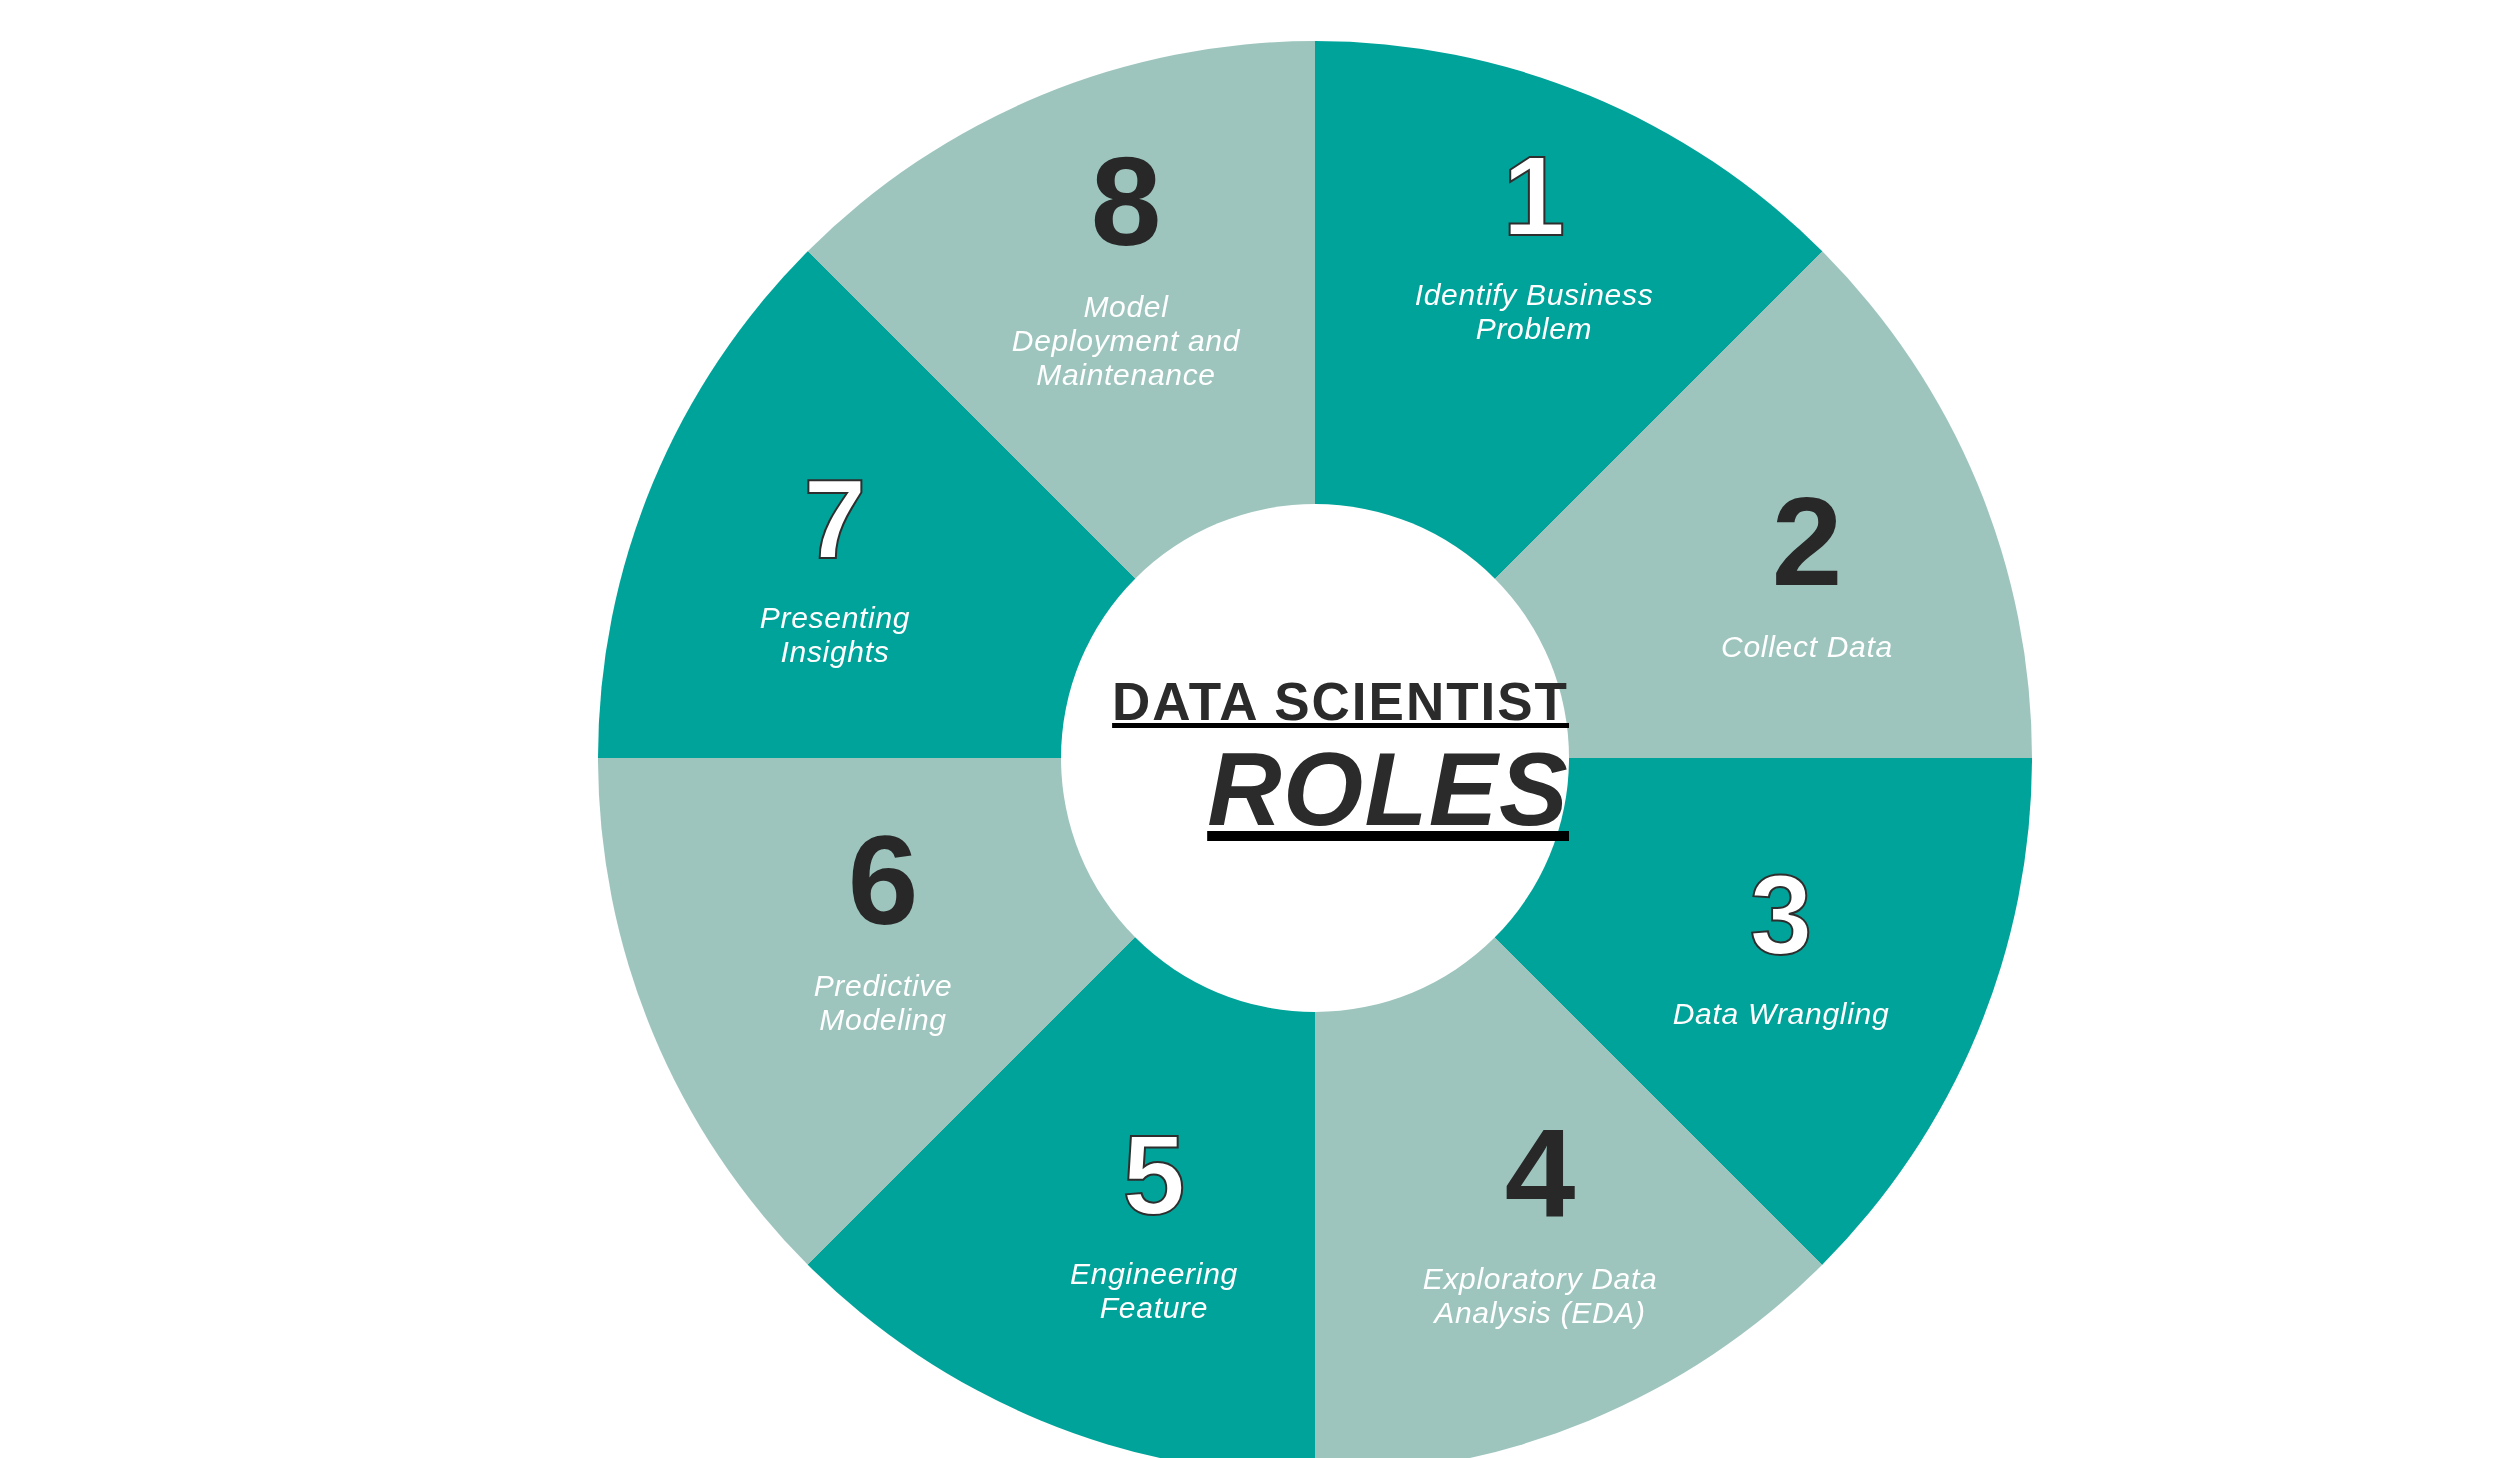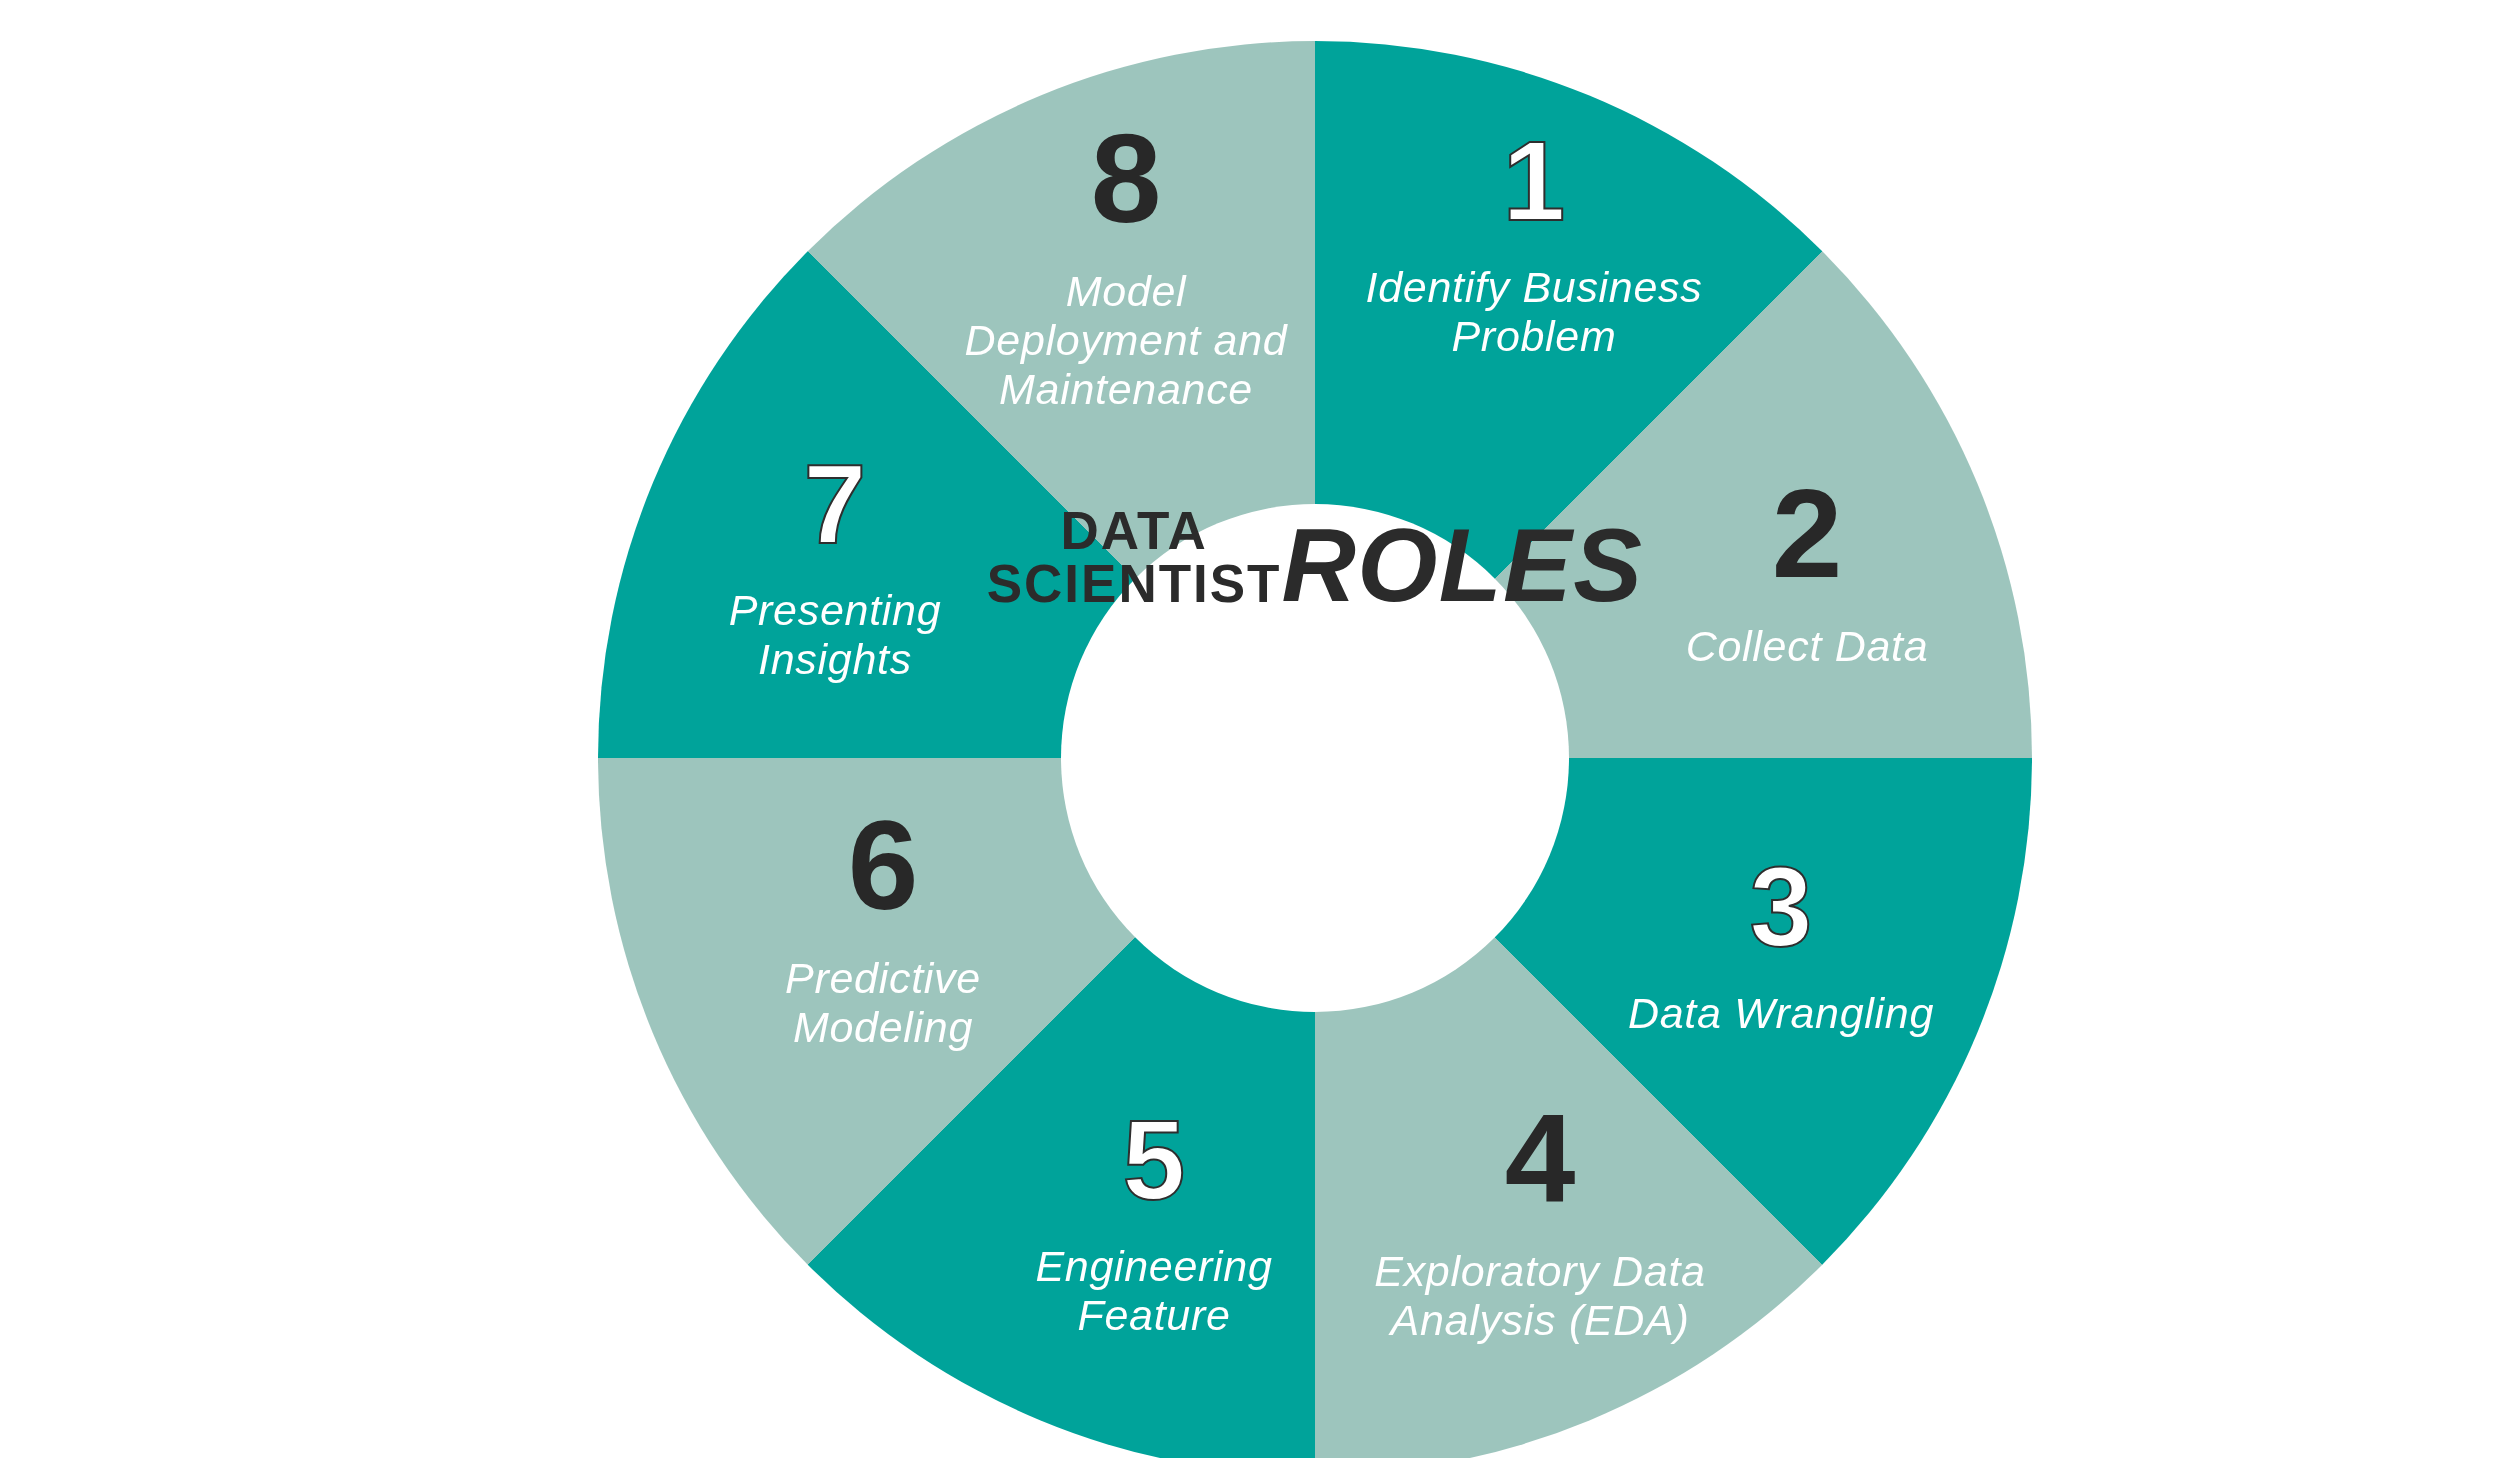--- a/index.html
+++ b/index.html
@@ -28,24 +28,25 @@
   .hub {
     position: absolute;
     left: 50%;
     top: 50%;
     width: 508px;
     height: 508px;
     margin: -254px 0 0 -254px;
     background: #ffffff;
     border-radius: 50%;
     display: flex;
-    flex-direction: row;
-    align-items: flex-start;
+    flex-direction: column;
+    align-items: flex-end;
     justify-content: center;
     text-align: center;
+    text-decoration: underline;
   }
   .hub-title {
     font-weight: 700;
     font-size: 53px;
     letter-spacing: 2px;
     line-height: 1;
   }
   .hub-roles {
     font-weight: 700;
     font-style: italic;
@@ -67,21 +68,21 @@
   }
   .seg-number.on-teal {
     font-size: 113px;
     -webkit-text-stroke: 2px #2e2e2e;
   }
   .seg-number.on-sage {
     font-size: 127px;
   }
   .seg-label {
     font-style: italic;
-    font-size: 43px;
+    font-size: 30px;
     line-height: 1.14;
     margin-top: 25px;
     letter-spacing: 0.7px;
   }
 </style>
 </head>
 <body style="background: rgb(255, 255, 255);">
 
 <div class="stage">
   <div class="wheel" style="background: conic-gradient(rgb(0, 163, 154) 0deg, rgb(0, 163, 154) 45deg, rgb(157, 197, 189) 45deg, rgb(157, 197, 189) 90deg, rgb(0, 163, 154) 90deg, rgb(0, 163, 154) 135deg, rgb(157, 197, 189) 135deg, rgb(157, 197, 189) 180deg, rgb(0, 163, 154) 180deg, rgb(0, 163, 154) 225deg, rgb(157, 197, 189) 225deg, rgb(157, 197, 189) 270deg, rgb(0, 163, 154) 270deg, rgb(0, 163, 154) 315deg, rgb(157, 197, 189) 315deg, rgb(157, 197, 189) 360deg);">

